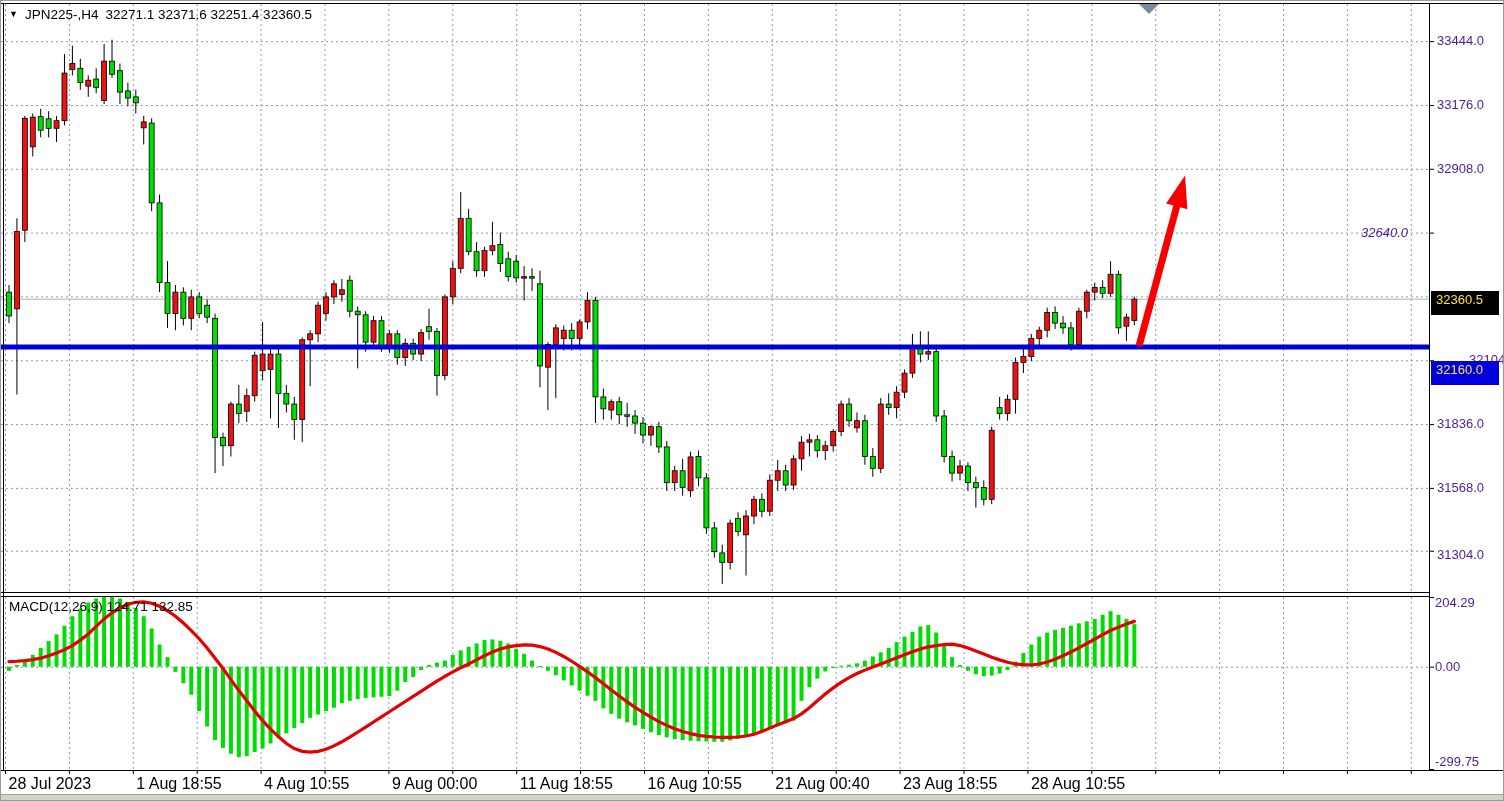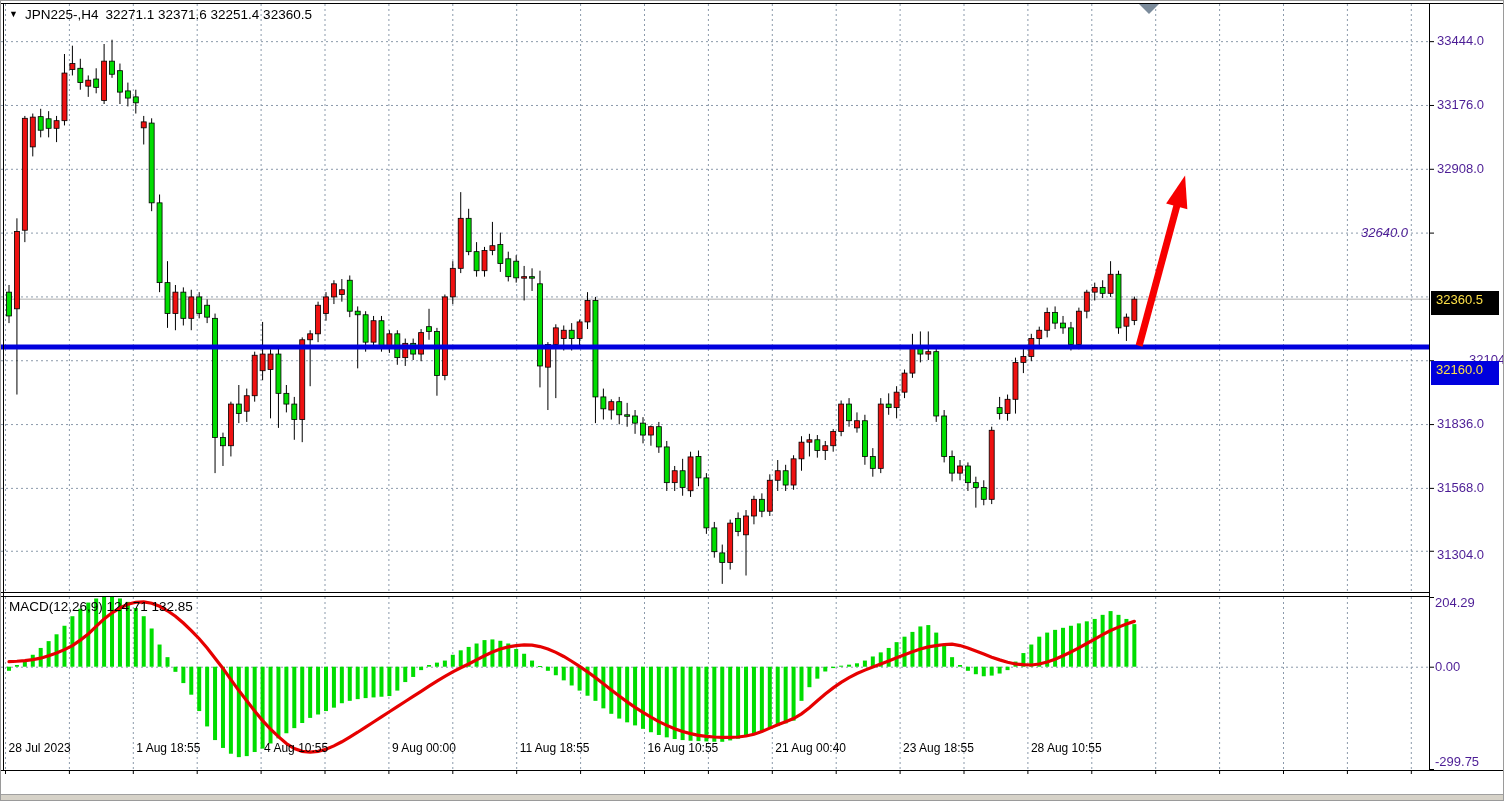--- a/index.html
+++ b/index.html
@@ -9,21 +9,21 @@
            border:1px solid #9a9a9a; overflow:hidden; }
   #chart-svg { position:absolute; left:0; top:0; }
   .overlay { position:absolute; left:0; top:0; width:1504px; height:801px; pointer-events:none; }
   #chart-title { position:absolute; left:8px; top:6px; font-size:13.5px; color:#000;
                  display:flex; align-items:center; gap:7px; white-space:nowrap; }
   #chart-title .tri { font-size:9px; line-height:1; color:#000; }
   #macd-label { position:absolute; left:8px; top:598px; font-size:13.5px; color:#000; white-space:nowrap; }
   .plabel { position:absolute; font-size:13px; color:#4c1d95; white-space:nowrap; }
   .badge { position:absolute; left:1430px; width:68px; height:24px; color:#fde047;
            font-size:13px; line-height:17px; padding-left:5px; white-space:nowrap; }
-  .tlabel { position:absolute; top:740px; font-size:12px; color:#000; white-space:nowrap; }
+  .tlabel { position:absolute; top:774px; font-size:16px; color:#000; white-space:nowrap; }
   .shift-marker { position:absolute; width:0; height:0; border-left:10px solid transparent;
                   border-right:10px solid transparent; border-top:10px solid #7b8b9b; }
   #bottom-strip { position:absolute; left:0; top:793px; width:1504px; height:8px;
                   background:#d6d2c8; border-top:1px solid #a0a0a0; }
 </style>
 </head>
 <body>
 
 <div id="frame">
   <svg id="chart-svg" width="1504" height="801">

